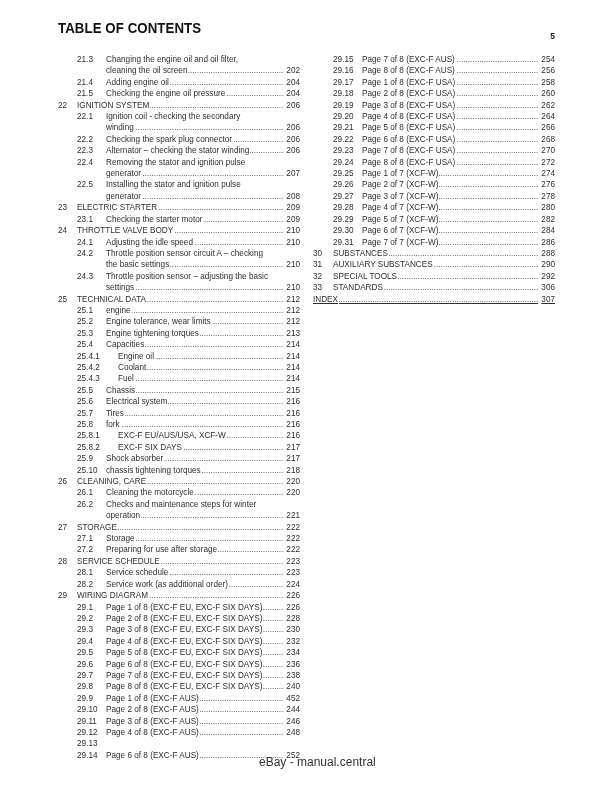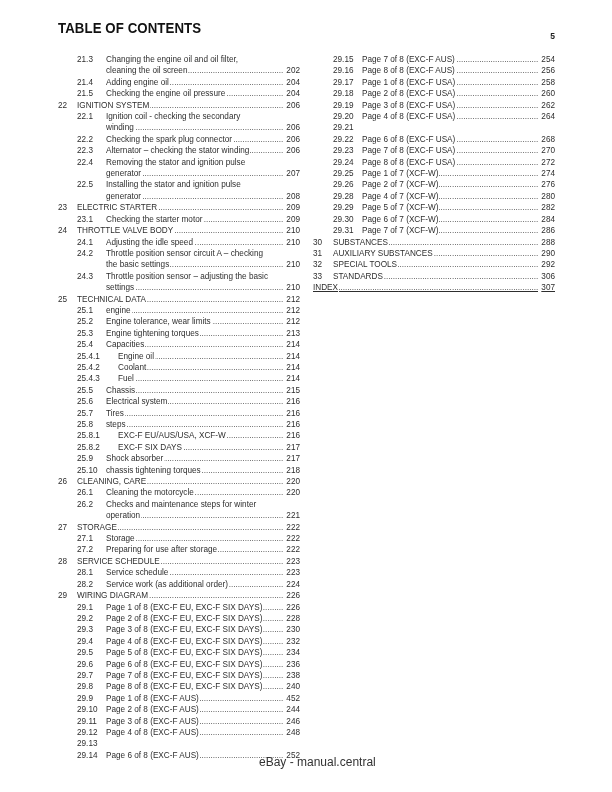--- a/index.html
+++ b/index.html
@@ -327,21 +327,21 @@
         <span class="num">25.7</span>
         <div class="body">
           <span class="text">Tires</span>
           <span class="leader"></span>
           <span class="pg">216</span>
         </div>
       </div>
       <div class="row lvl2">
         <span class="num">25.8</span>
         <div class="body">
-          <span class="text">steps</span>
+          <span class="text">fork</span>
           <span class="leader"></span>
           <span class="pg">216</span>
         </div>
       </div>
       <div class="row lvl3">
         <span class="num">25.8.1</span>
         <div class="body">
           <span class="text">EXC-F EU/AUS/USA, XCF-W</span>
           <span class="leader"></span>
           <span class="pg">216</span>
@@ -608,20 +608,25 @@
       <div class="row lvl2">
         <span class="num">29.20</span>
         <div class="body">
           <span class="text">Page 4 of 8 (EXC-F USA)</span>
           <span class="leader"></span>
           <span class="pg">264</span>
         </div>
       </div>
       <div class="row lvl2">
         <span class="num">29.21</span>
+        <div class="body">
+          <span class="text">Page 5 of 8 (EXC-F USA)</span>
+          <span class="leader"></span>
+          <span class="pg">266</span>
+        </div>
       </div>
       <div class="row lvl2">
         <span class="num">29.22</span>
         <div class="body">
           <span class="text">Page 6 of 8 (EXC-F USA)</span>
           <span class="leader"></span>
           <span class="pg">268</span>
         </div>
       </div>
       <div class="row lvl2">
@@ -647,20 +652,28 @@
           <span class="leader"></span>
           <span class="pg">274</span>
         </div>
       </div>
       <div class="row lvl2">
         <span class="num">29.26</span>
         <div class="body">
           <span class="text">Page 2 of 7 (XCF-W)</span>
           <span class="leader"></span>
           <span class="pg">276</span>
+        </div>
+      </div>
+      <div class="row lvl2">
+        <span class="num">29.27</span>
+        <div class="body">
+          <span class="text">Page 3 of 7 (XCF-W)</span>
+          <span class="leader"></span>
+          <span class="pg">278</span>
         </div>
       </div>
       <div class="row lvl2">
         <span class="num">29.28</span>
         <div class="body">
           <span class="text">Page 4 of 7 (XCF-W)</span>
           <span class="leader"></span>
           <span class="pg">280</span>
         </div>
       </div>

